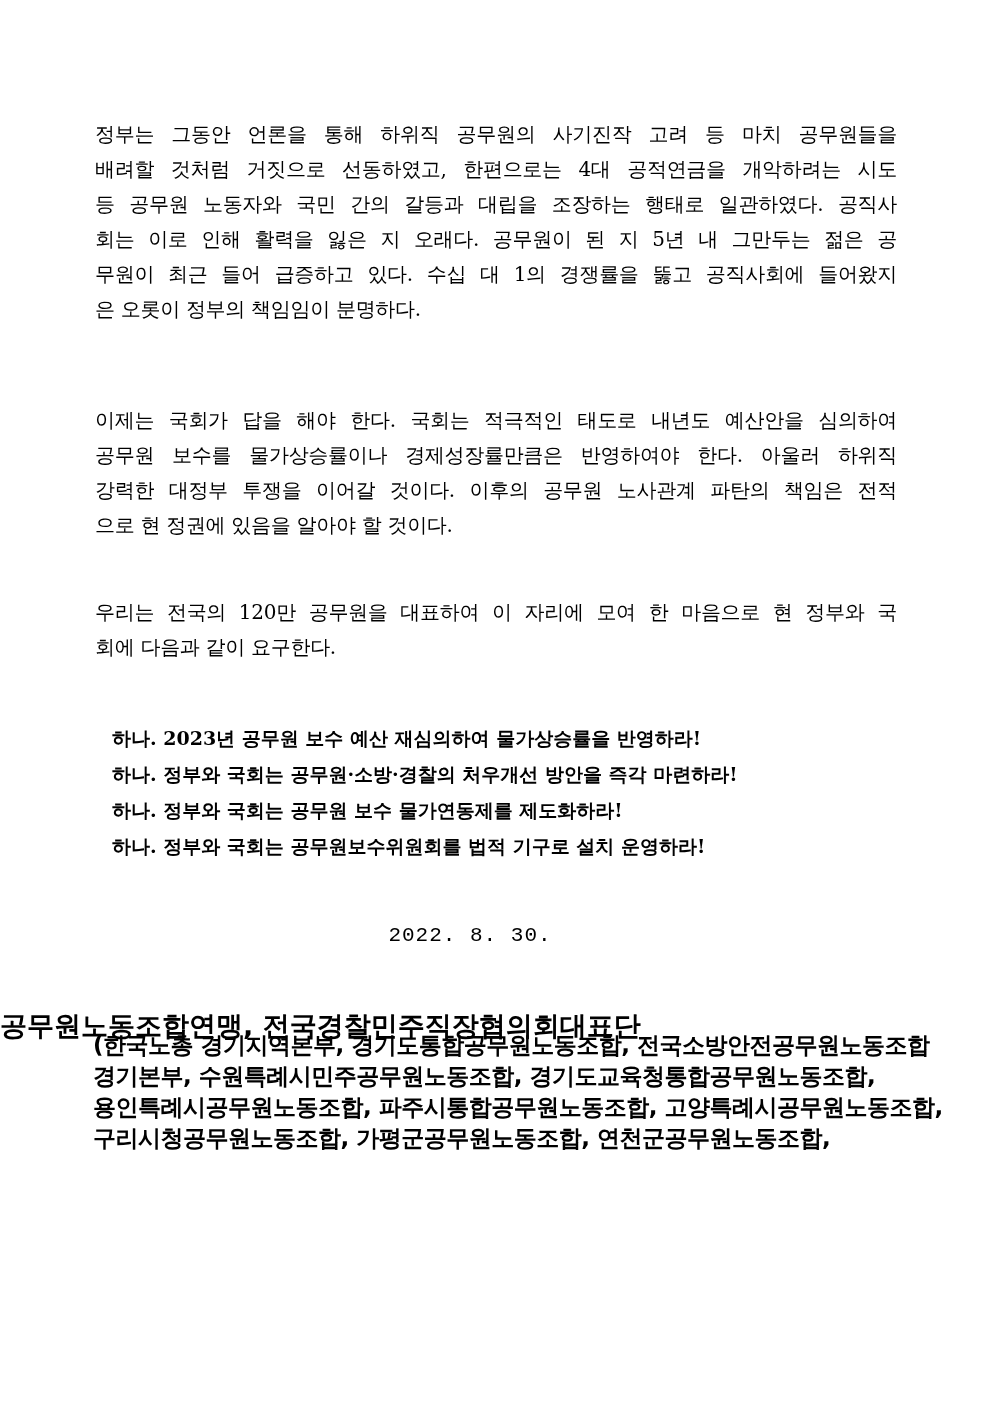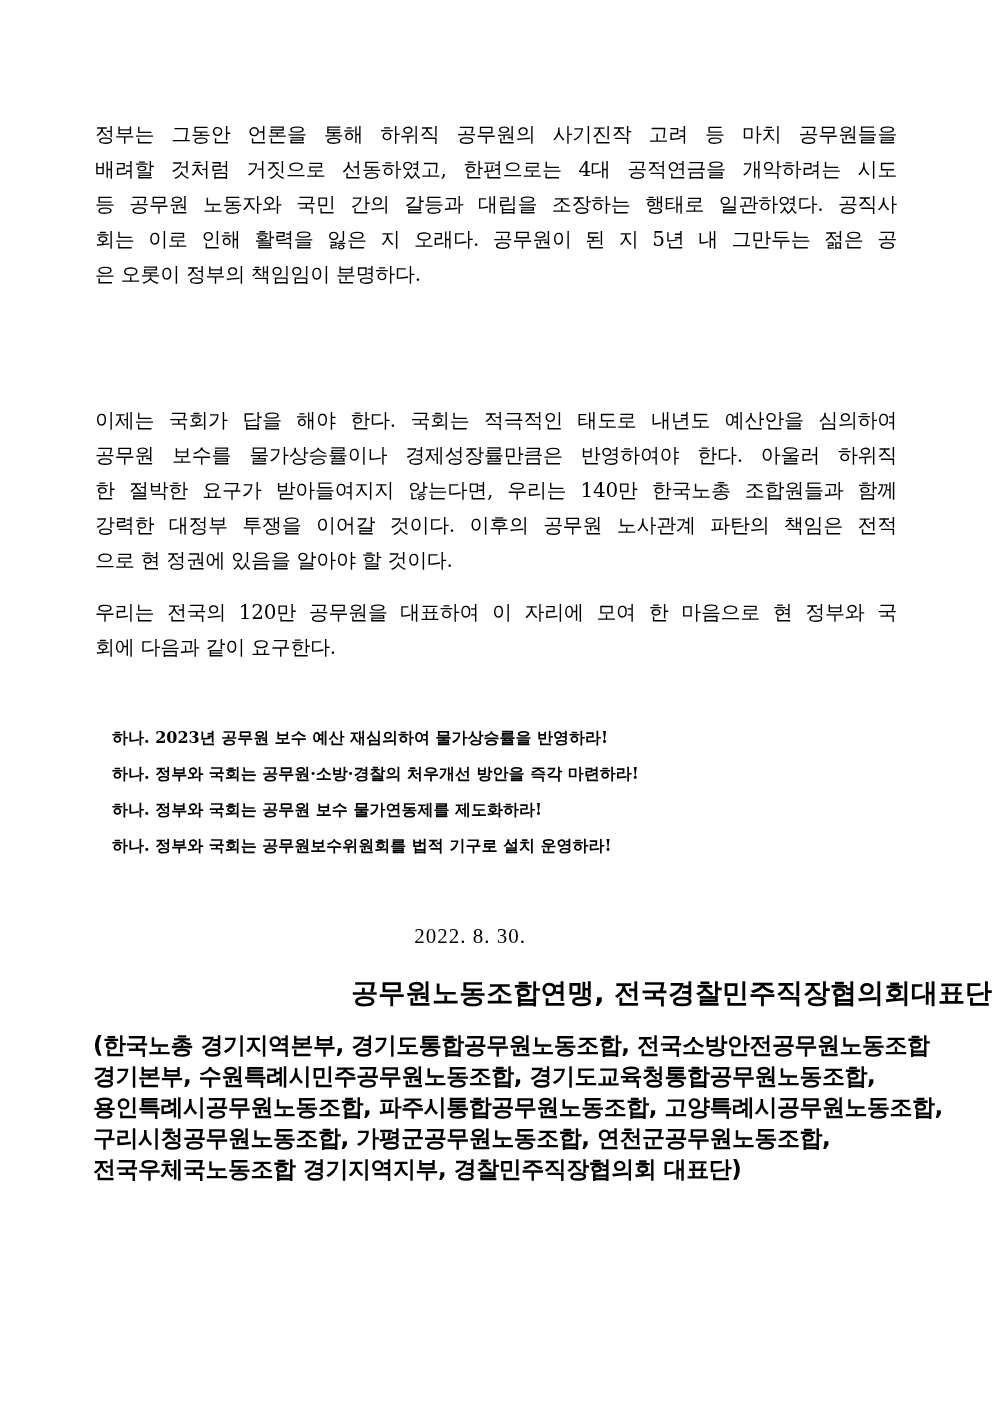--- a/index.html
+++ b/index.html
@@ -12,55 +12,55 @@
     letter-spacing: -0.3px; margin: 0;
   }
   .line { display: block; white-space: nowrap; text-align-last: justify; text-align: justify; }
   .line.last { text-align-last: left; }
   #p1 { top: 117px; }
   #p2 { top: 403px; }
   #p3 { top: 595px; }
   .demands {
     position: absolute; left: 112px; top: 720px;
     font-family: "DejaVu Serif", "Liberation Serif", serif;
-    font-size: 16px; line-height: 36px; font-weight: bold; margin: 0; padding: 0; list-style: none;
+    font-size: 19px; line-height: 36px; font-weight: bold; margin: 0; padding: 0; list-style: none;
   }
   .demands li { white-space: nowrap; }
   .date {
     position: absolute; left: 0; width: 940px; top: 924px; text-align: center;
-    font-family: Liberation Serif, serif; font-size: 21px; letter-spacing: 1px;
+    font-family: Liberation Mono, monospace; font-size: 21px; letter-spacing: 1px;
   }
   .org-title {
-    position: absolute; left: 0; width: 992px; top: 975px; text-align: right;
+    position: absolute; left: 0; width: 992px; top: 1008px; text-align: left;
     font-family: "DejaVu Sans", "Liberation Sans", sans-serif; font-size: 27px; font-weight: bold;
   }
   .members {
     position: absolute; left: 93px; top: 1030px; width: 820px;
     font-family: "DejaVu Sans", "Liberation Sans", sans-serif; font-size: 23px; line-height: 31px; font-weight: bold;
     letter-spacing: -0.5px;
   }
   .members span { display: block; white-space: nowrap; }
 </style>
 </head>
 <body>
 
 <div class="page">
 
   <p class="para" id="p1">
     <span class="line">  정부는 그동안 언론을 통해 하위직 공무원의 사기진작 고려 등 마치 공무원들을</span>
     <span class="line">배려할 것처럼 거짓으로 선동하였고, 한편으로는 4대 공적연금을 개악하려는 시도</span>
     <span class="line">등 공무원 노동자와 국민 간의 갈등과 대립을 조장하는 행태로 일관하였다. 공직사</span>
     <span class="line">회는 이로 인해 활력을 잃은 지 오래다. 공무원이 된 지 5년 내 그만두는 젊은 공</span>
+    <span class="line">무원이 최근 들어 급증하고 있다. 수십 대 1의 경쟁률을 뚫고 공직사회에 들어왔지</span>
     <span class="line last">은 오롯이 정부의 책임임이 분명하다.</span>
   </p>
 
   <p class="para" id="p2">
     <span class="line">  이제는 국회가 답을 해야 한다. 국회는 적극적인 태도로 내년도 예산안을 심의하여</span>
     <span class="line">공무원 보수를 물가상승률이나 경제성장률만큼은 반영하여야 한다. 아울러 하위직</span>
-    <span class="line">한 절박한 요구가 받아들여지지 않는다면, 우리는 140만 한국노총 조합원들과 함께</span>
     <span class="line">강력한 대정부 투쟁을 이어갈 것이다. 이후의 공무원 노사관계 파탄의 책임은 전적</span>
     <span class="line last">으로 현 정권에 있음을 알아야 할 것이다.</span>
   </p>
 
   <p class="para" id="p3">
     <span class="line">  우리는 전국의 120만 공무원을 대표하여 이 자리에 모여 한 마음으로 현 정부와 국</span>
     <span class="line last">회에 다음과 같이 요구한다.</span>
   </p>
 
   <ul class="demands">
@@ -72,16 +72,15 @@
 
   <div class="date">2022. 8. 30.</div>
 
   <div class="org-title">공무원노동조합연맹, 전국경찰민주직장협의회대표단</div>
 
   <div class="members">
     <span>(한국노총 경기지역본부, 경기도통합공무원노동조합, 전국소방안전공무원노동조합</span>
     <span>경기본부, 수원특례시민주공무원노동조합, 경기도교육청통합공무원노동조합,</span>
     <span>용인특례시공무원노동조합, 파주시통합공무원노동조합, 고양특례시공무원노동조합,</span>
     <span>구리시청공무원노동조합, 가평군공무원노동조합, 연천군공무원노동조합,</span>
-    <span>전국우체국노동조합 경기지역지부, 경찰민주직장협의회 대표단)</span>
   </div>
 
 </div>
 
 </body></html>

